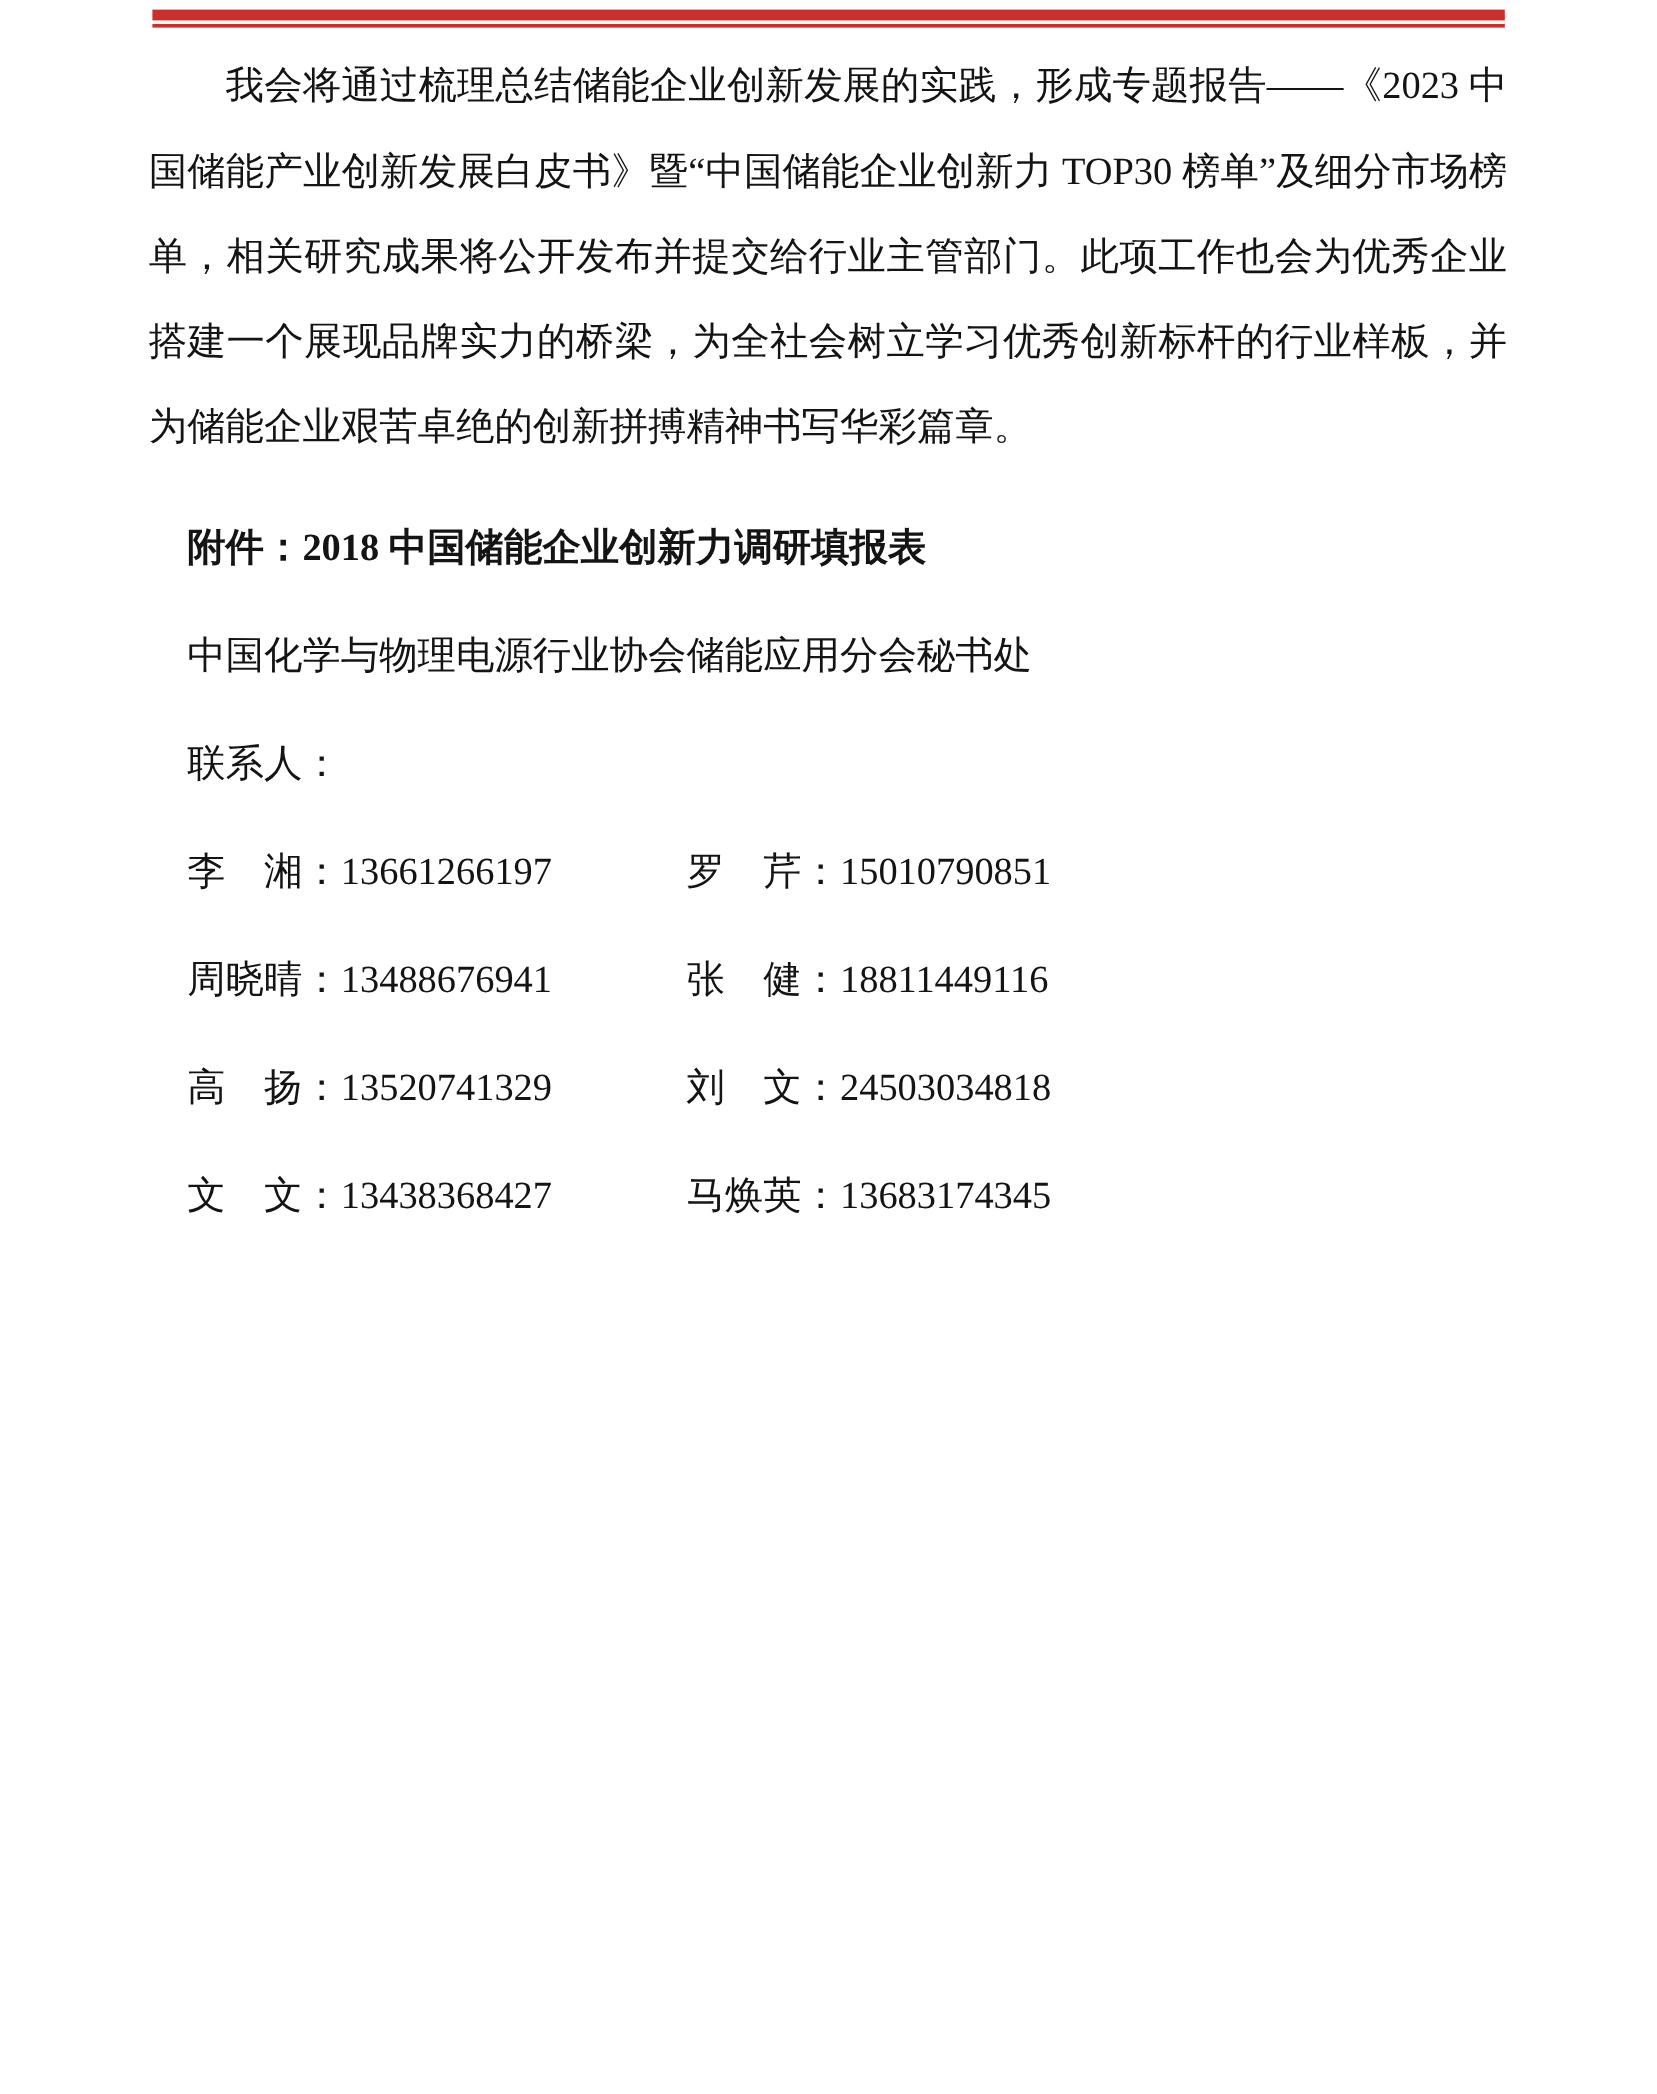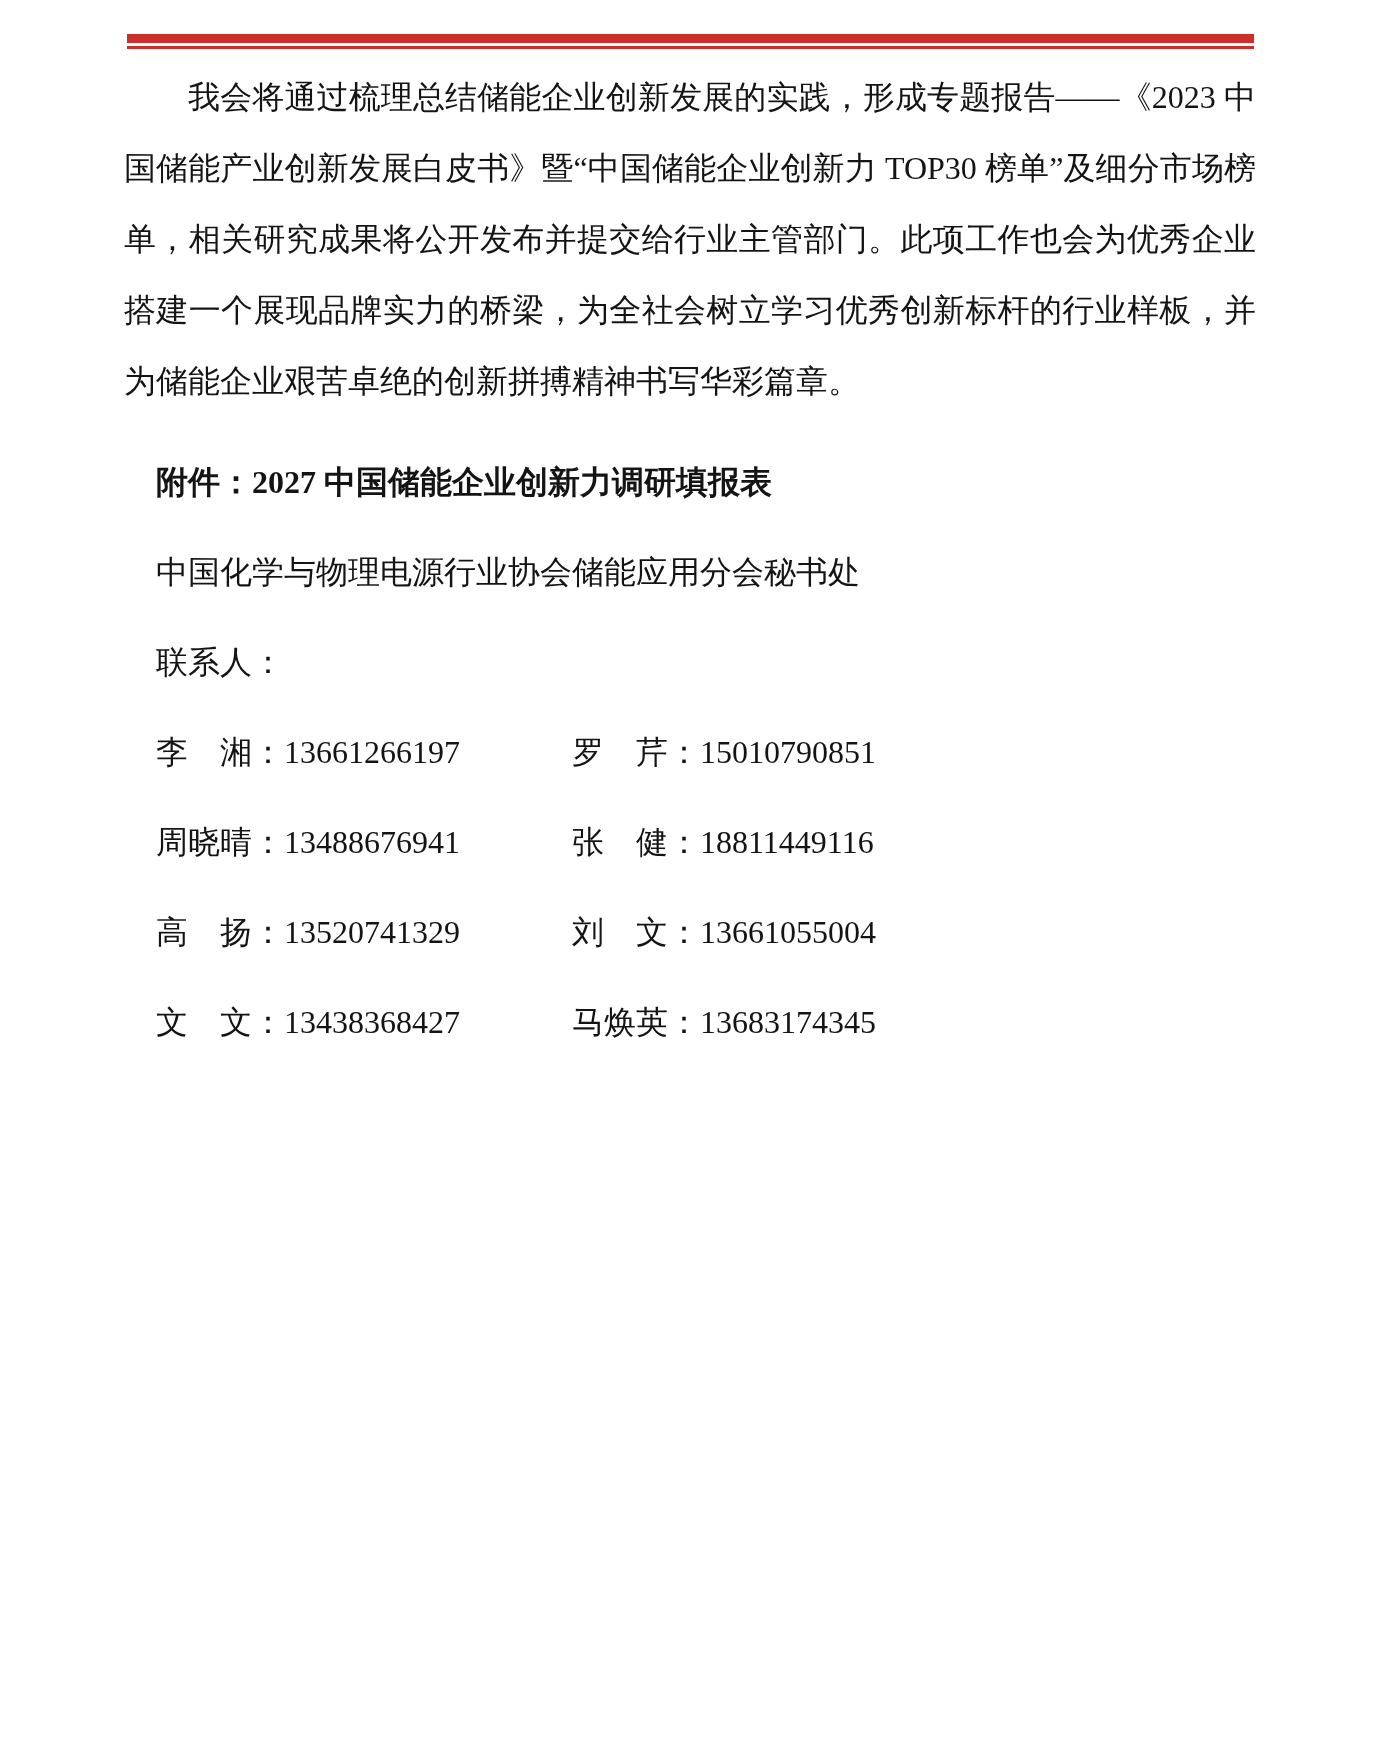--- a/index.html
+++ b/index.html
@@ -8,21 +8,20 @@
     background: #ffffff;
   }
   .page {
     position: relative;
     width: 1381px;
     height: 1295px;
     background: #ffffff;
     overflow: hidden;
     font-family: "Liberation Serif", "DejaVu Serif", serif;
     color: #141414;
-    margin-top: 26px;
   }
   
   .rule {
     position: absolute;
     left: 127px;
     right: 127px;
   }
   .rule-top { top: 8px; }
   .rule-bottom { top: 1586px; }
   .rule .thick {
@@ -108,35 +107,35 @@
 <div class="page">
 
   <div class="rule rule-top">
     <div class="thick"></div>
     <div class="thin"></div>
   </div>
 
   <div class="content">
     <p class="body-para">我会将通过梳理总结储能企业创新发展的实践，形成专题报告——《2023 中国储能产业创新发展白皮书》暨“中国储能企业创新力 TOP30 榜单”及细分市场榜单，相关研究成果将公开发布并提交给行业主管部门。此项工作也会为优秀企业搭建一个展现品牌实力的桥梁，为全社会树立学习优秀创新标杆的行业样板，并为储能企业艰苦卓绝的创新拼搏精神书写华彩篇章。</p>
 
-    <p class="single bold">附件：2027 中国储能企业创新力调研填报表</p>
+    <p class="single bold">附件：2018 中国储能企业创新力调研填报表</p>
     <p class="single">中国化学与物理电源行业协会储能应用分会秘书处</p>
     <p class="single">联系人：</p>
 
     <div class="contact-row">
       <span class="c1">李　湘：13661266197</span>
       <span class="c2">罗　芹：15010790851</span>
     </div>
     <div class="contact-row">
       <span class="c1">周晓晴：13488676941</span>
       <span class="c2">张　健：18811449116</span>
     </div>
     <div class="contact-row">
       <span class="c1">高　扬：13520741329</span>
-      <span class="c2">刘　文：13661055004</span>
+      <span class="c2">刘　文：24503034818</span>
     </div>
     <div class="contact-row">
       <span class="c1">文　文：13438368427</span>
       <span class="c2">马焕英：13683174345</span>
     </div>
   </div>
 
   <div class="rule rule-bottom">
     <div class="thick"></div>
     <div class="thin"></div>

